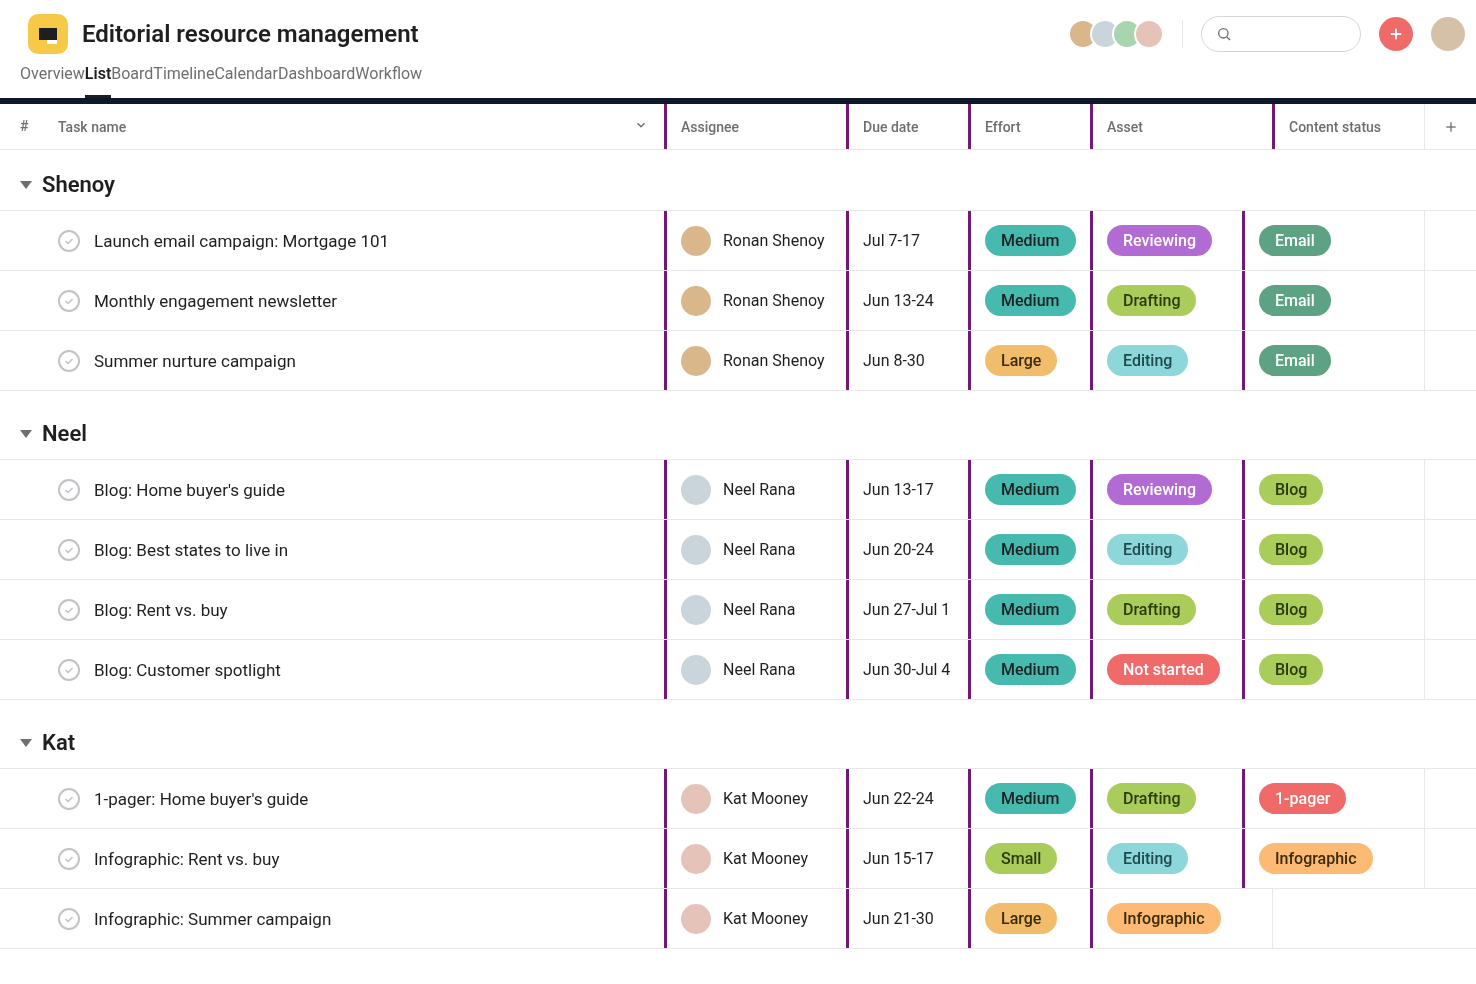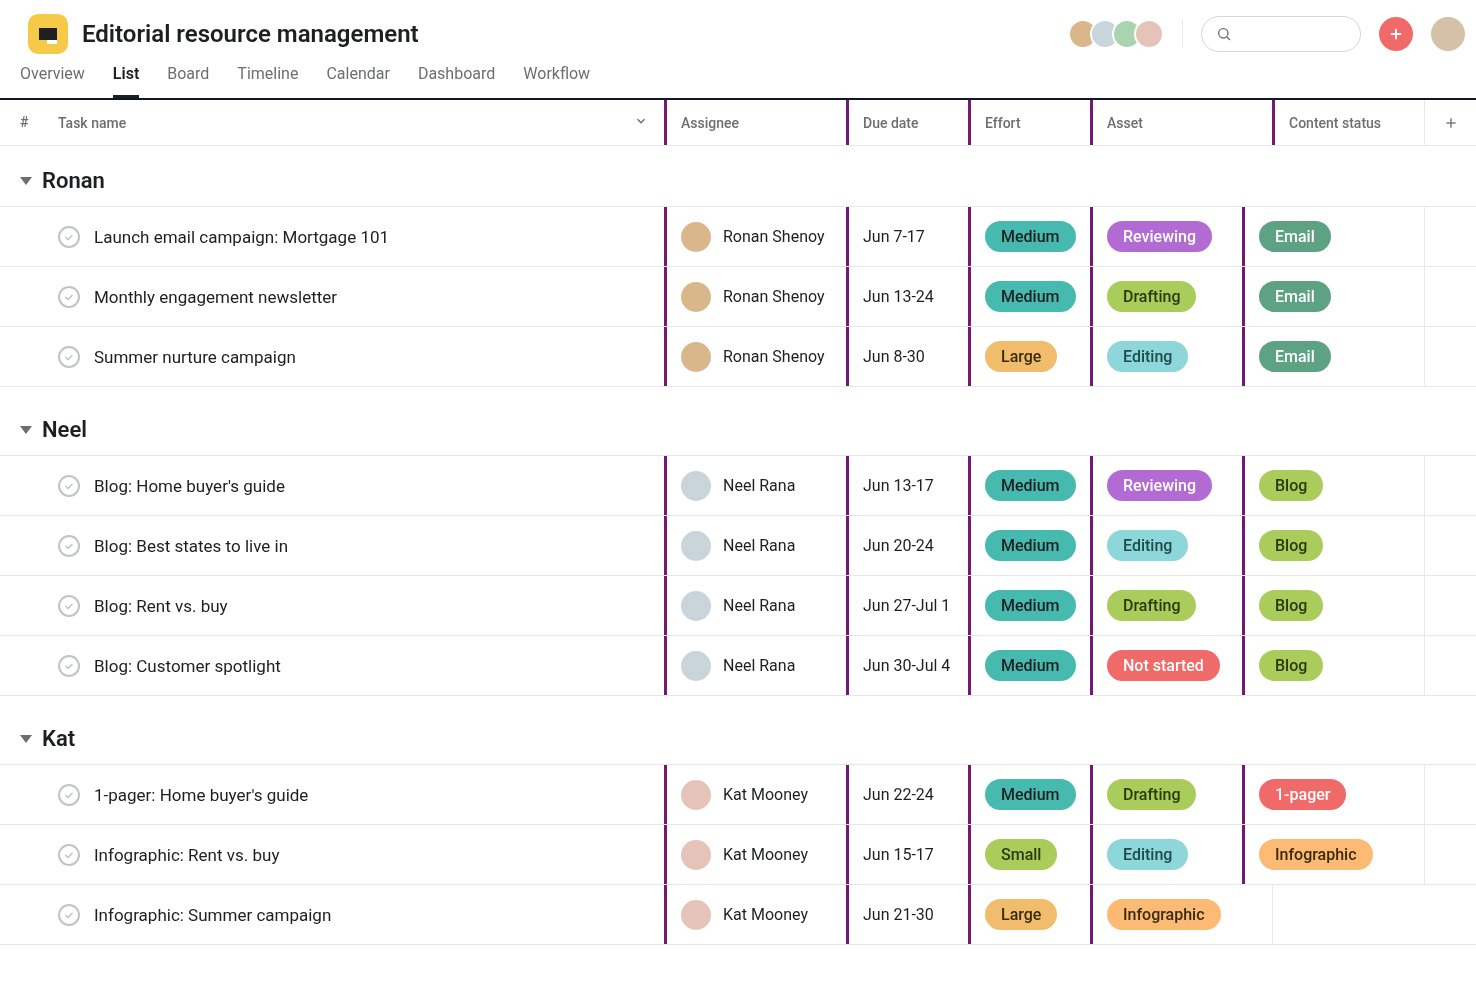--- a/index.html
+++ b/index.html
@@ -10,21 +10,21 @@
 .logo-inner::after { content:""; position:absolute; right:0; bottom:-4px; width:10px; height:4px; background:#fff; }
 .title { font-size:24px; font-weight:600; }
 .header-right { margin-left:auto; display:flex; align-items:center; gap:18px; }
 .avatars { display:flex; }
 .avatars .avatar { width:30px; height:30px; border-radius:50%; border:2px solid #fff; margin-left:-8px; display:flex; align-items:center; justify-content:center; font-size:11px; font-weight:600; color:#fff; }
 .search-box { display:flex; align-items:center; gap:8px; border:1px solid #d5d6d8; border-radius:20px; padding:6px 14px; width:160px; height:36px; }
 .search-box svg { stroke:#6d6e6f; }
 .add-btn { width:34px; height:34px; border-radius:50%; background:#f06a6a; display:flex; align-items:center; justify-content:center; color:#fff; font-size:20px; }
 .user-avatar { width:34px; height:34px; border-radius:50%; background:#d5c0a8; }
 .divider-v { width:1px; height:28px; background:#e8e8ea; }
-.tabs { display:flex; gap:28px; padding:10px 20px 0 20px; border-bottom:2px solid #0f172a; }
+.tabs { display:flex; padding:10px 20px 0 20px; border-bottom:6px solid #0f172a; }
 .tab { padding-bottom:12px; font-size:16px; color:#6d6e6f; cursor:pointer; }
 .tab.active { color:#1e1f21; font-weight:600; border-bottom:3px solid #1e1f21; }
 .table-head { display:flex; border-bottom:1px solid #e8e8ea; font-size:14px; color:#6d6e6f; font-weight:500; }
 .col-num { width:44px; padding:14px 0 14px 20px; }
 .col-task { flex:0 0 620px; padding:14px 0 14px 14px; display:flex; align-items:center; }
 .col-task .chev { margin-left:auto; margin-right:16px; }
 .col { border-left:3px solid #701a75; padding:14px 14px; display:flex; align-items:center; }
 .col-assignee { flex:0 0 182px; }
 .col-date { flex:0 0 122px; }
 .col-effort { flex:0 0 122px; }
@@ -125,40 +125,40 @@
         <line x1="12" y1="5" x2="12" y2="19"></line>
         <line x1="5" y1="12" x2="19" y2="12"></line>
       </svg>
   </div>
 </div>
 
 <div id="sections">
     <div class="section">
       <div class="section-head">
         <span class="caret"></span>
-        <span>Ronan</span>
+        <span>Shenoy</span>
       </div>
       <div class="row">
         <div class="col-num"></div>
         <div class="task-cell">
           <span class="check">
             <svg width="12" height="12" viewBox="0 0 24 24" fill="none" stroke-width="3">
               <polyline points="5 12 10 17 19 8"></polyline>
             </svg>
           </span>
           <span>Launch email campaign: Mortgage 101</span>
         </div>
         <div class="col col-assignee">
           <div class="assignee-cell">
             <div class="mini-av av-ronan"></div>
             <span>Ronan Shenoy</span>
           </div>
         </div>
         <div class="col col-date">
-          <span class="date-txt">Jun 7-17</span>
+          <span class="date-txt">Jul 7-17</span>
         </div>
         <div class="col col-effort">
           <span class="pill c-medium">Medium</span>
         </div>
         <div class="col col-status">
           <span class="pill c-reviewing">Reviewing</span>
         </div>
         <div class="col col-asset">
           <span class="pill c-email">Email</span>
         </div>

